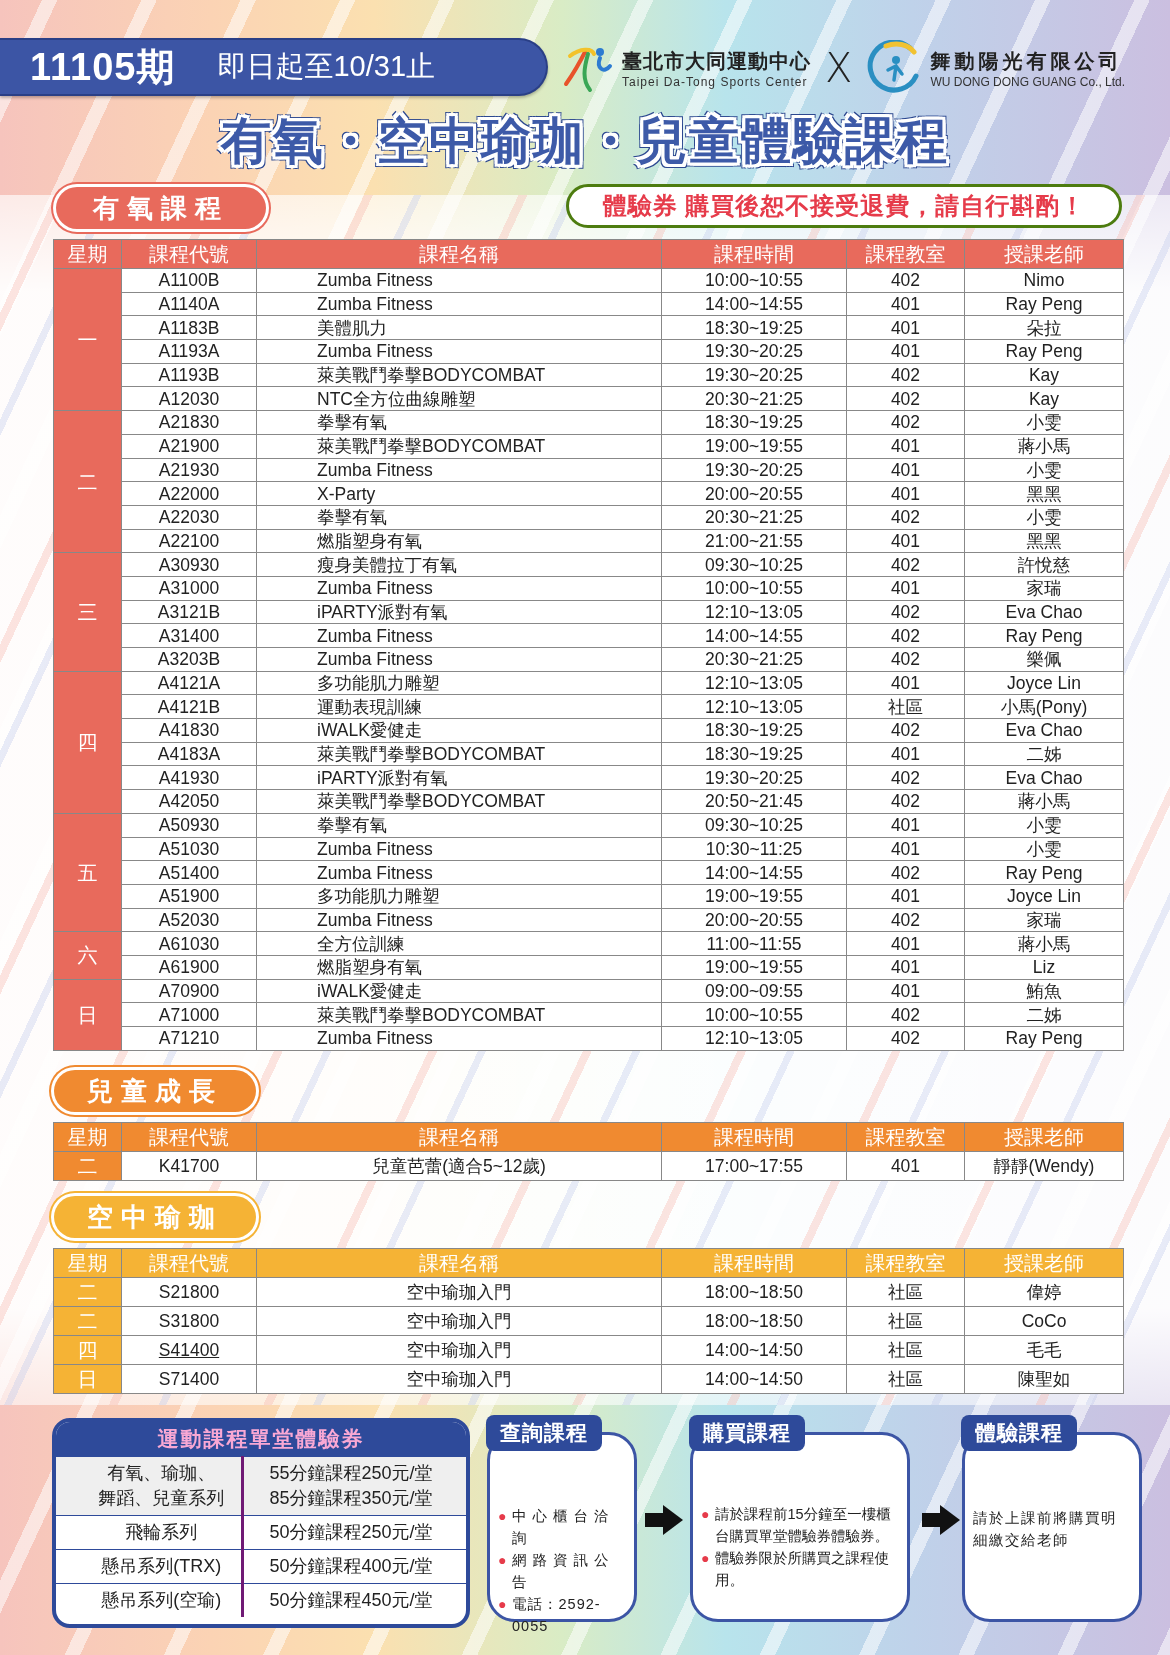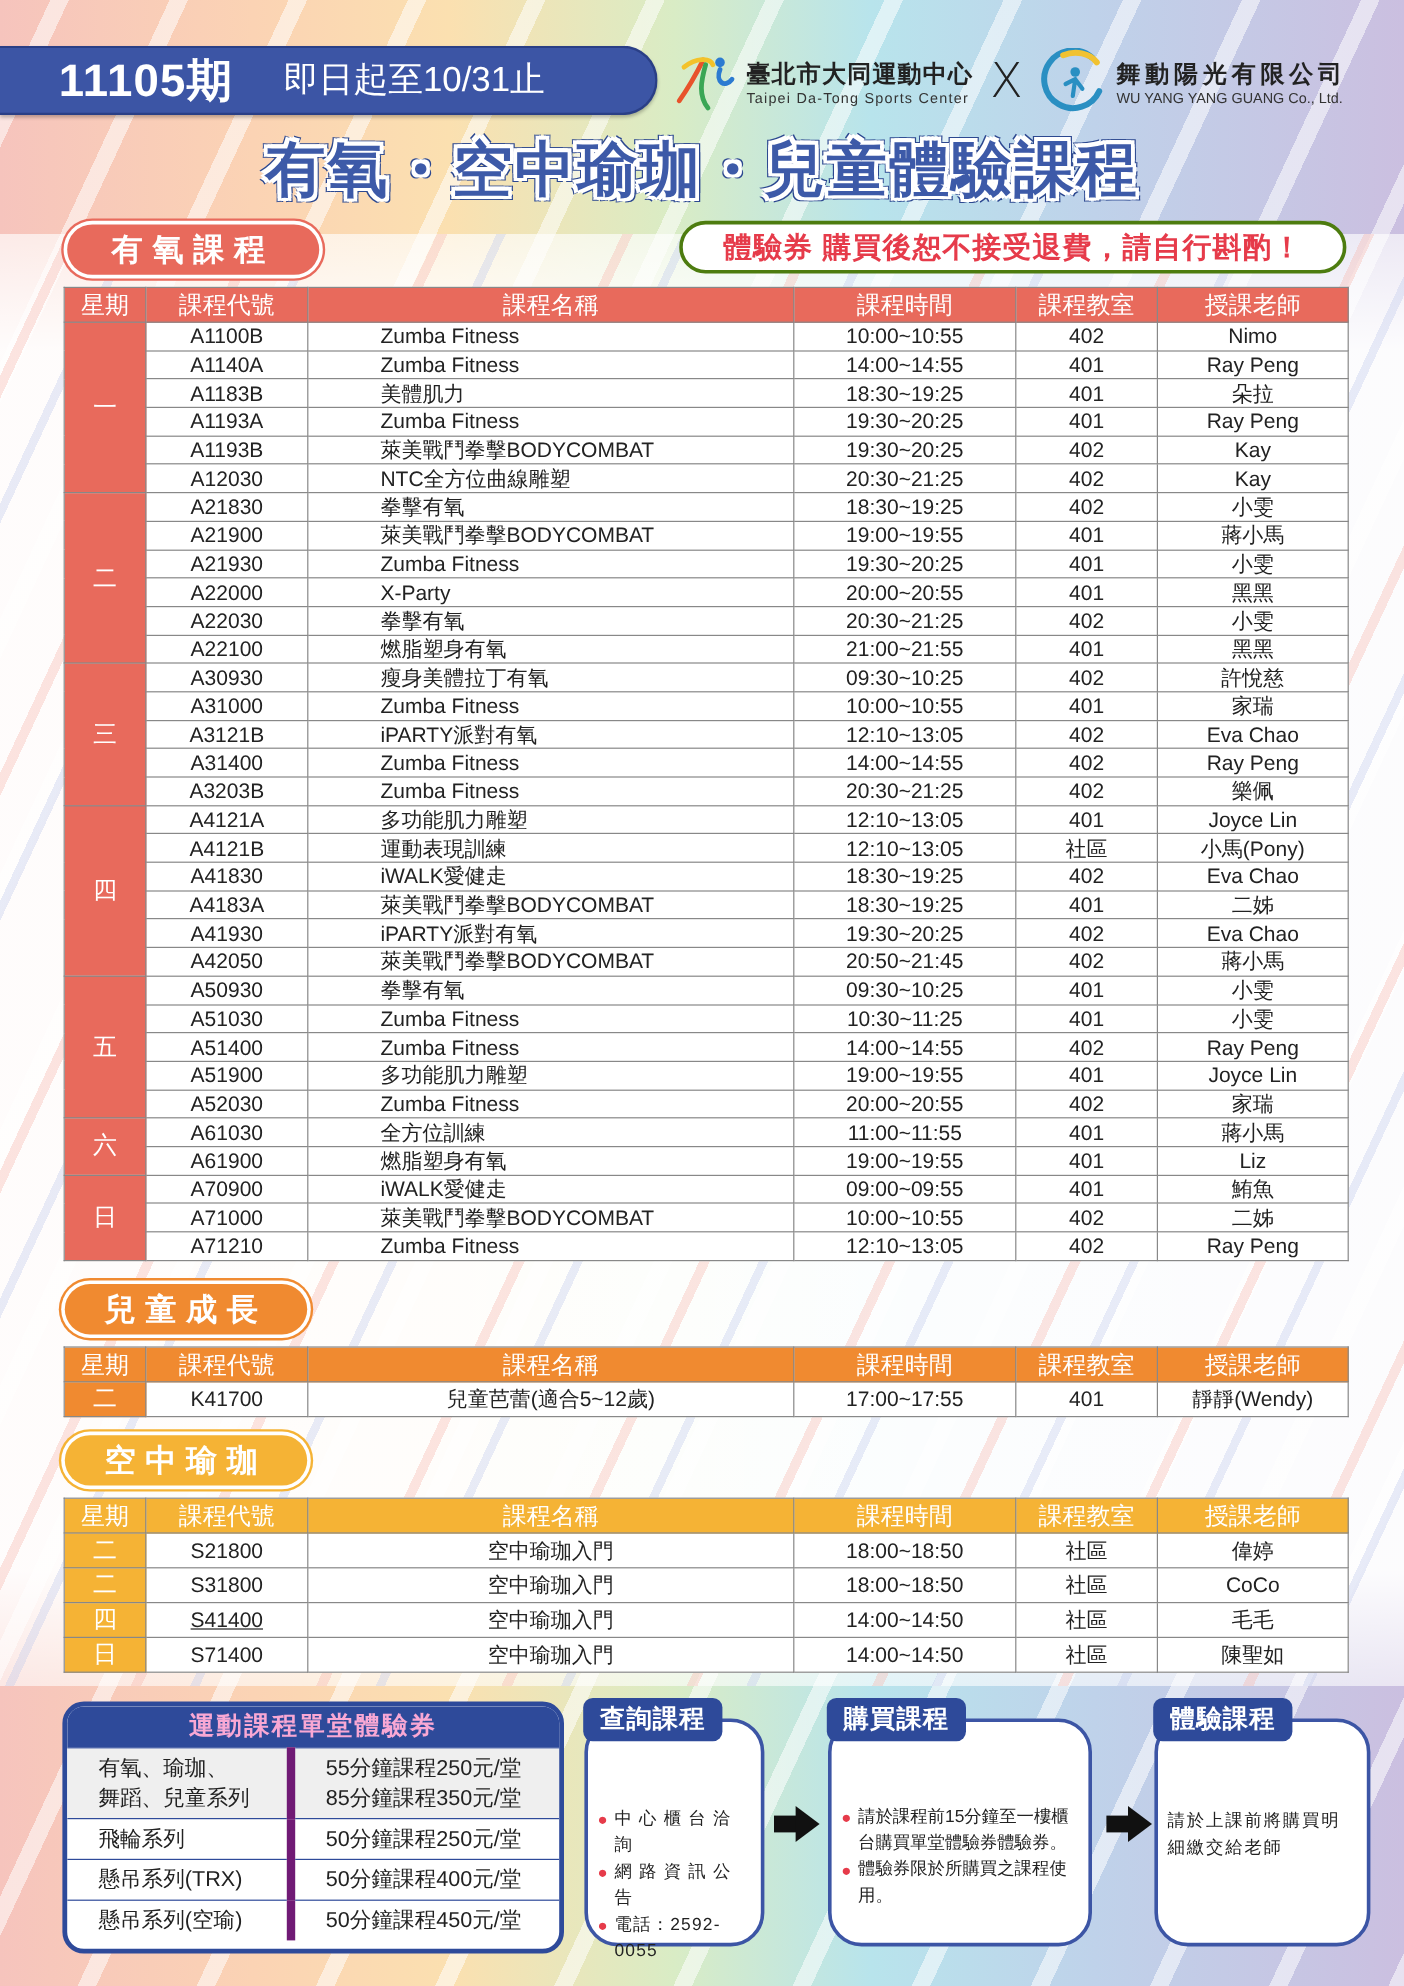--- a/index.html
+++ b/index.html
@@ -30,21 +30,21 @@
   
   .banner {
     left: 0; top: 38px; width: 548px; height: 58px;
     background: #3c55a5;
     border-radius: 0 30px 30px 0;
     border: 2px solid #2a3f86;
     border-left: none;
     display: flex; align-items: center; color: #fff;
     box-shadow: 0 2px 3px rgba(0,0,0,0.25);
   }
-  .banner .term { font-size: 38px; font-weight: bold; margin-left: 49px; letter-spacing: 1px; }
+  .banner .term { font-size: 38px; font-weight: bold; margin-left: 30px; letter-spacing: 1px; }
   .banner .period { font-size: 29px; margin-left: 42px; }
 
   .logos { left: 560px; top: 38px; width: 580px; height: 60px; display: flex; align-items: center; }
   .logo-mark { width: 56px; height: 56px; position: relative; }
   .logo-text-main { font-size: 20px; font-weight: bold; color: #222; letter-spacing: 1px; }
   .logo-text-sub { font-size: 12px; color: #333; letter-spacing: 1px; }
   .x-mark { font-size: 40px; margin: 0 14px; color: #222; font-family: "DejaVu Sans", sans-serif; font-weight: 300; }
 
   
   .main-title {
@@ -93,21 +93,21 @@
   .w4 { width: 185px; } .w5 { width: 118px; } .w6 { width: 159px; }
 
   
   .voucher {
     left: 52px; top: 1418px; width: 418px; height: 210px;
     border: 4px solid #2e4a9a; border-radius: 18px; overflow: hidden; background: #fff;
   }
   .voucher .vh { background: #2e4a9a; color: #f9a8d4; font-size: 21px; font-weight: bold; text-align: center; height: 34px; line-height: 34px; letter-spacing: 2px; }
   .voucher table { border-collapse: collapse; width: 100%; }
   .voucher td { border-top: 1px solid #2e4a9a; font-size: 18px; padding: 4px 0 4px 26px; color: #222; line-height: 25px; }
-  .voucher td:first-child { width: 186px; border-right: 7px solid #701a75; }
+  .voucher td:first-child { width: 186px; border-right: 3px solid #701a75; text-align: center; }
   .voucher td:last-child { padding-left: 26px; }
   .voucher tr.grey td { background: #efefef; }
 
   .step-card {
     top: 1432px; height: 190px; border: 3px solid #3c55a5; border-radius: 28px; background: #fff;
   }
   .step-tab {
     position: absolute; top: -20px; left: -4px; height: 36px; padding: 0 14px;
     background: #2e4a9a; color: #fff; font-size: 21px; font-weight: bold; line-height: 36px;
     border-radius: 8px; letter-spacing: 1px;
@@ -154,21 +154,21 @@
   <div class="logo-mark">
     <svg width="56" height="56" viewBox="0 0 56 56">
       <path d="M44 8 A24 24 0 1 0 50 36" stroke="#2a8fc2" stroke-width="5" fill="none" stroke-linecap="round"></path>
       <path d="M20 6 C30 2, 42 4, 48 12" stroke="#f1c231" stroke-width="5" fill="none" stroke-linecap="round"></path>
       <circle cx="30" cy="20" r="4" fill="#2a8fc2"></circle>
       <path d="M22 30 L30 26 L36 34 M30 26 L28 40" stroke="#2a8fc2" stroke-width="3.5" fill="none" stroke-linecap="round"></path>
     </svg>
   </div>
   <div style="margin-left:8px">
     <div class="logo-text-main" style="letter-spacing:4px">舞動陽光有限公司</div>
-    <div class="logo-text-sub" style="letter-spacing:0">WU YANG YANG GUANG Co., Ltd.</div>
+    <div class="logo-text-sub" style="letter-spacing:0">WU DONG DONG GUANG Co., Ltd.</div>
   </div>
 </div>
 
 <div class="layer main-title">有氧・空中瑜珈・兒童體驗課程</div>
 
 <div class="layer pill" style="--c:#e86a5c; left:56px; top:187px; width:210px;">有氧課程</div>
 <div class="layer notice">體驗券 購買後恕不接受退費，請自行斟酌！</div>
 
 <div class="layer" style="left:53px; top:239px; --c:#e86a5c;">
   <table class="sched" id="aerobic-table">

